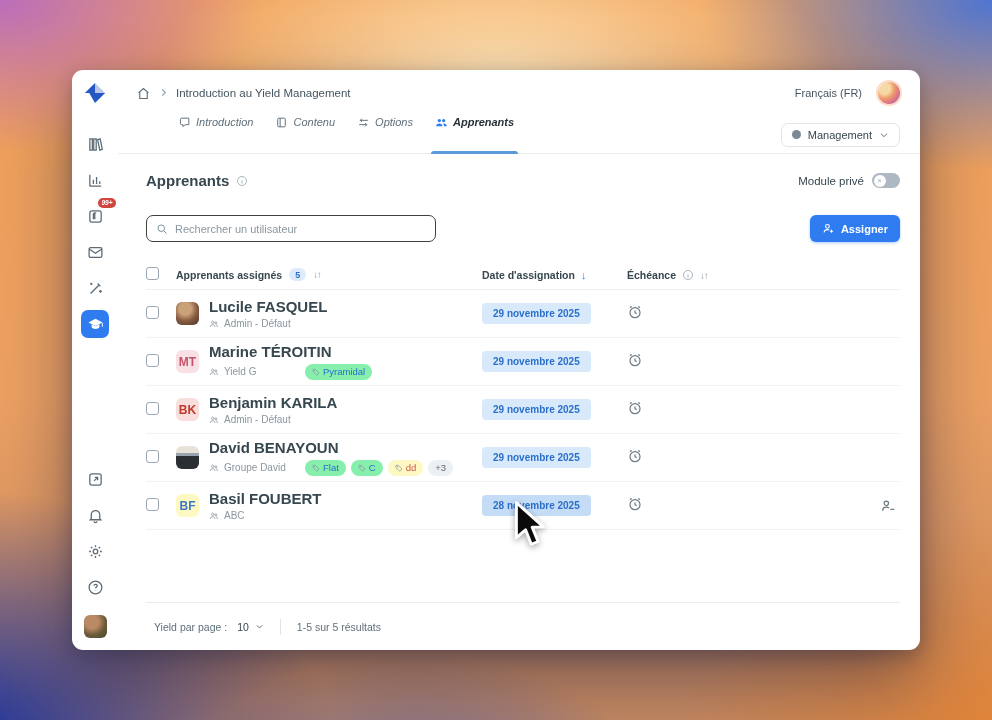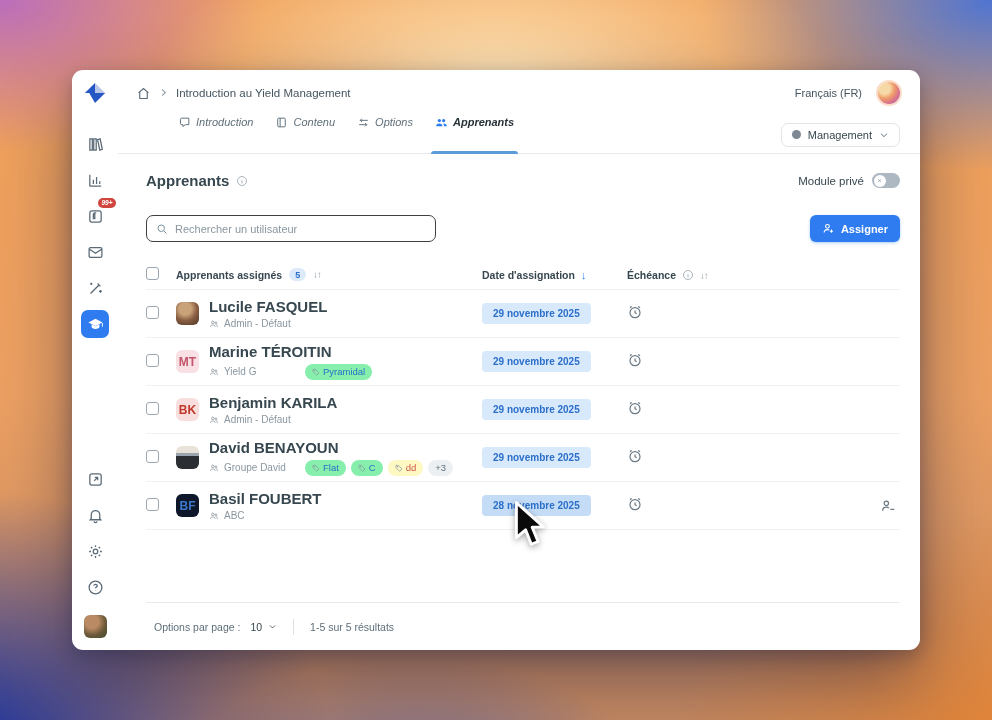--- a/index.html
+++ b/index.html
@@ -100,21 +100,21 @@
 
   .trow { height:48px; border-bottom:1px solid #eff2f4; }
   .checkbox { width:13px; height:13px; border:1.5px solid #9aa7b2; border-radius:3px; background:#fff; cursor:pointer; display:inline-block; }
   .c-user { display:flex; align-items:center; gap:10px; min-width:0; }
   .avatar { width:23px; height:23px; border-radius:6px; flex-shrink:0; display:flex; align-items:center; justify-content:center;
             font-size:12px; font-weight:700; }
   .av-photo1 { background:radial-gradient(circle at 40% 30%, #caa27a 0 28%, #8a5f43 55%, #4a3326 100%); }
   .av-photo2 { background:linear-gradient(180deg,#e8e2d8 0 30%, #9aa4ae 30% 45%, #2b2f33 45% 100%); }
   .av-mt { background:#f9e0e4; color:#c2556b; }
   .av-bk { background:#f9dede; color:#c0392b; }
-  .av-bf { background:#0f172a; color:#3c78c8; }
+  .av-bf { background:#fef9c3; color:#3c78c8; }
   .uname { font-size:15px; font-weight:600; color:#37474f; line-height:1.25; }
   .usub { display:flex; align-items:center; gap:5px; margin-top:2px; }
   .usub svg { width:10px; height:10px; color:#8a97a0; flex-shrink:0; }
   .grouptxt { font-size:10px; color:#8a97a0; min-width:64px; }
   .tags { display:flex; align-items:center; gap:5px; margin-left:12px; }
   .tagpill { display:flex; align-items:center; gap:3px; height:16px; border-radius:8px; padding:0 7px; font-size:9.5px; cursor:pointer; }
   .tagpill svg { width:8px; height:8px; }
   .tag-blue { background:#86efac; color:#2b6fc9; }
   .tag-red { background:#fef9c3; color:#cf544c; }
   .tag-grey { background:#edf0f2; color:#5f6f7a; }
@@ -505,21 +505,21 @@
                 <circle cx="9.5" cy="8" r="3.3"></circle>
                 <path d="M4 19c0-3.2 2.5-5.3 5.5-5.3 1.6 0 3 .6 4 1.6"></path>
                 <path d="M15.5 17h6"></path>
               </svg>
           </div>
         </div>
 
       </div>
 
       <div class="tfooter">
-        <span>Options par page :</span>
+        <span>Yield par page :</span>
         <span class="rpp-select">
           <span>10</span>
           <svg viewBox="0 0 24 24" fill="none" stroke="currentColor" stroke-width="2.6">
               <path d="M5 9l7 7 7-7"></path>
             </svg>
         </span>
         <span class="vdiv"></span>
         <span>1-5 sur 5 résultats</span>
       </div>
 

